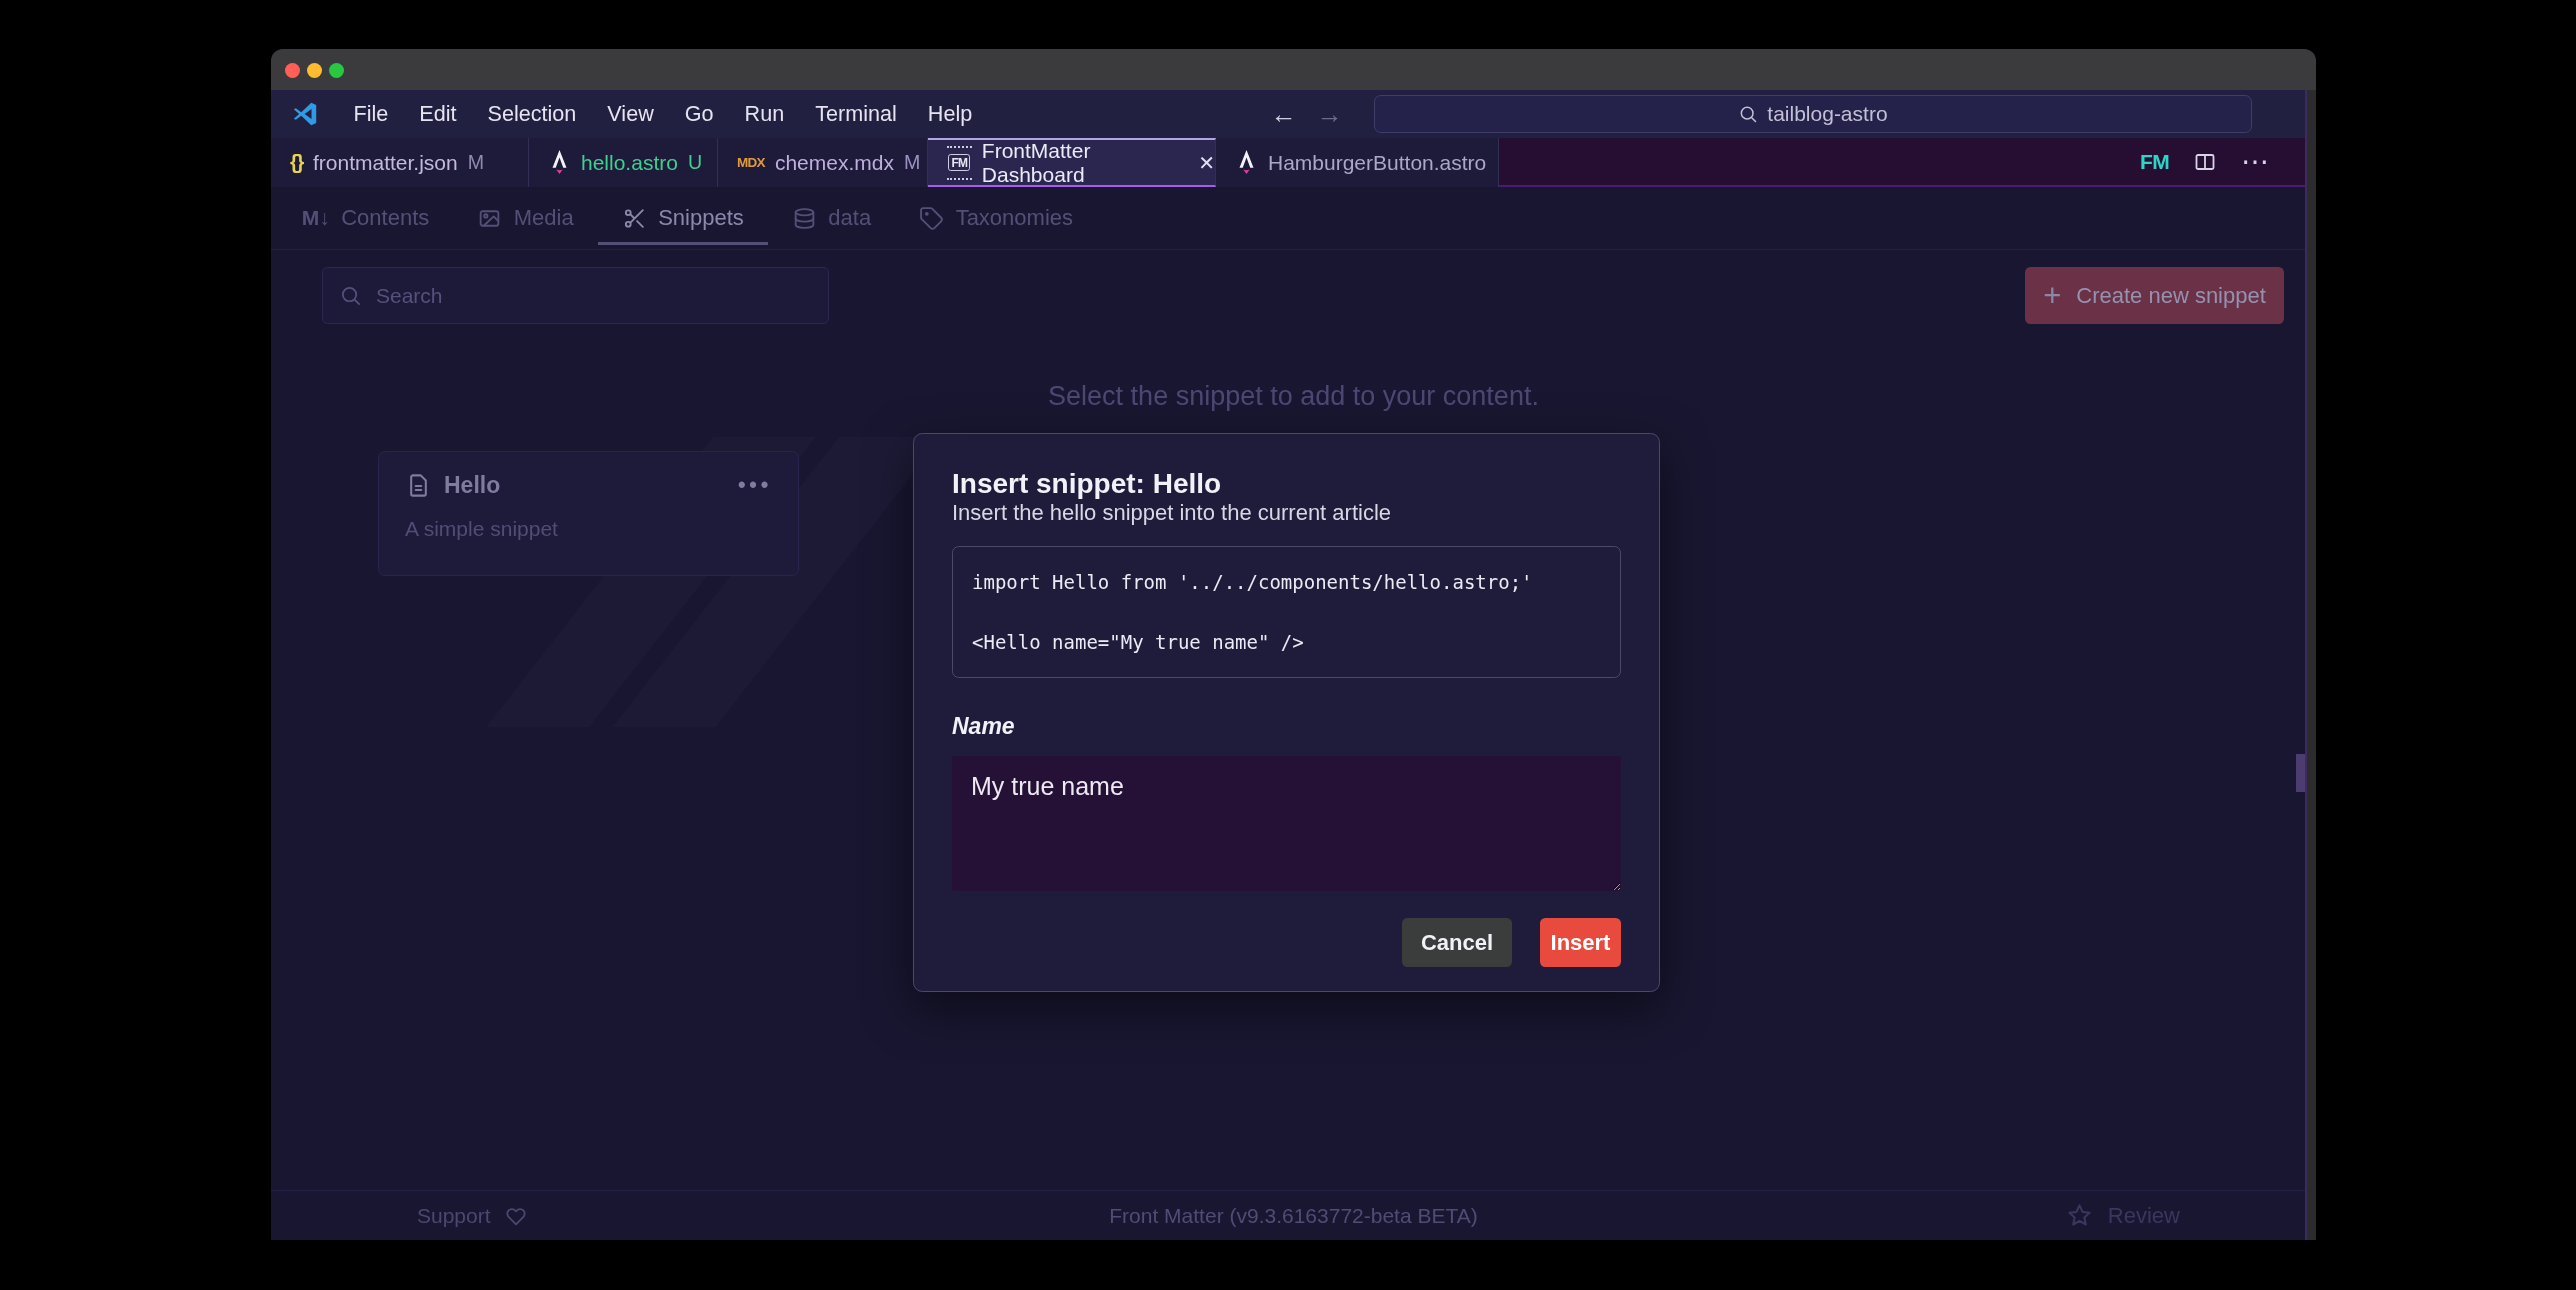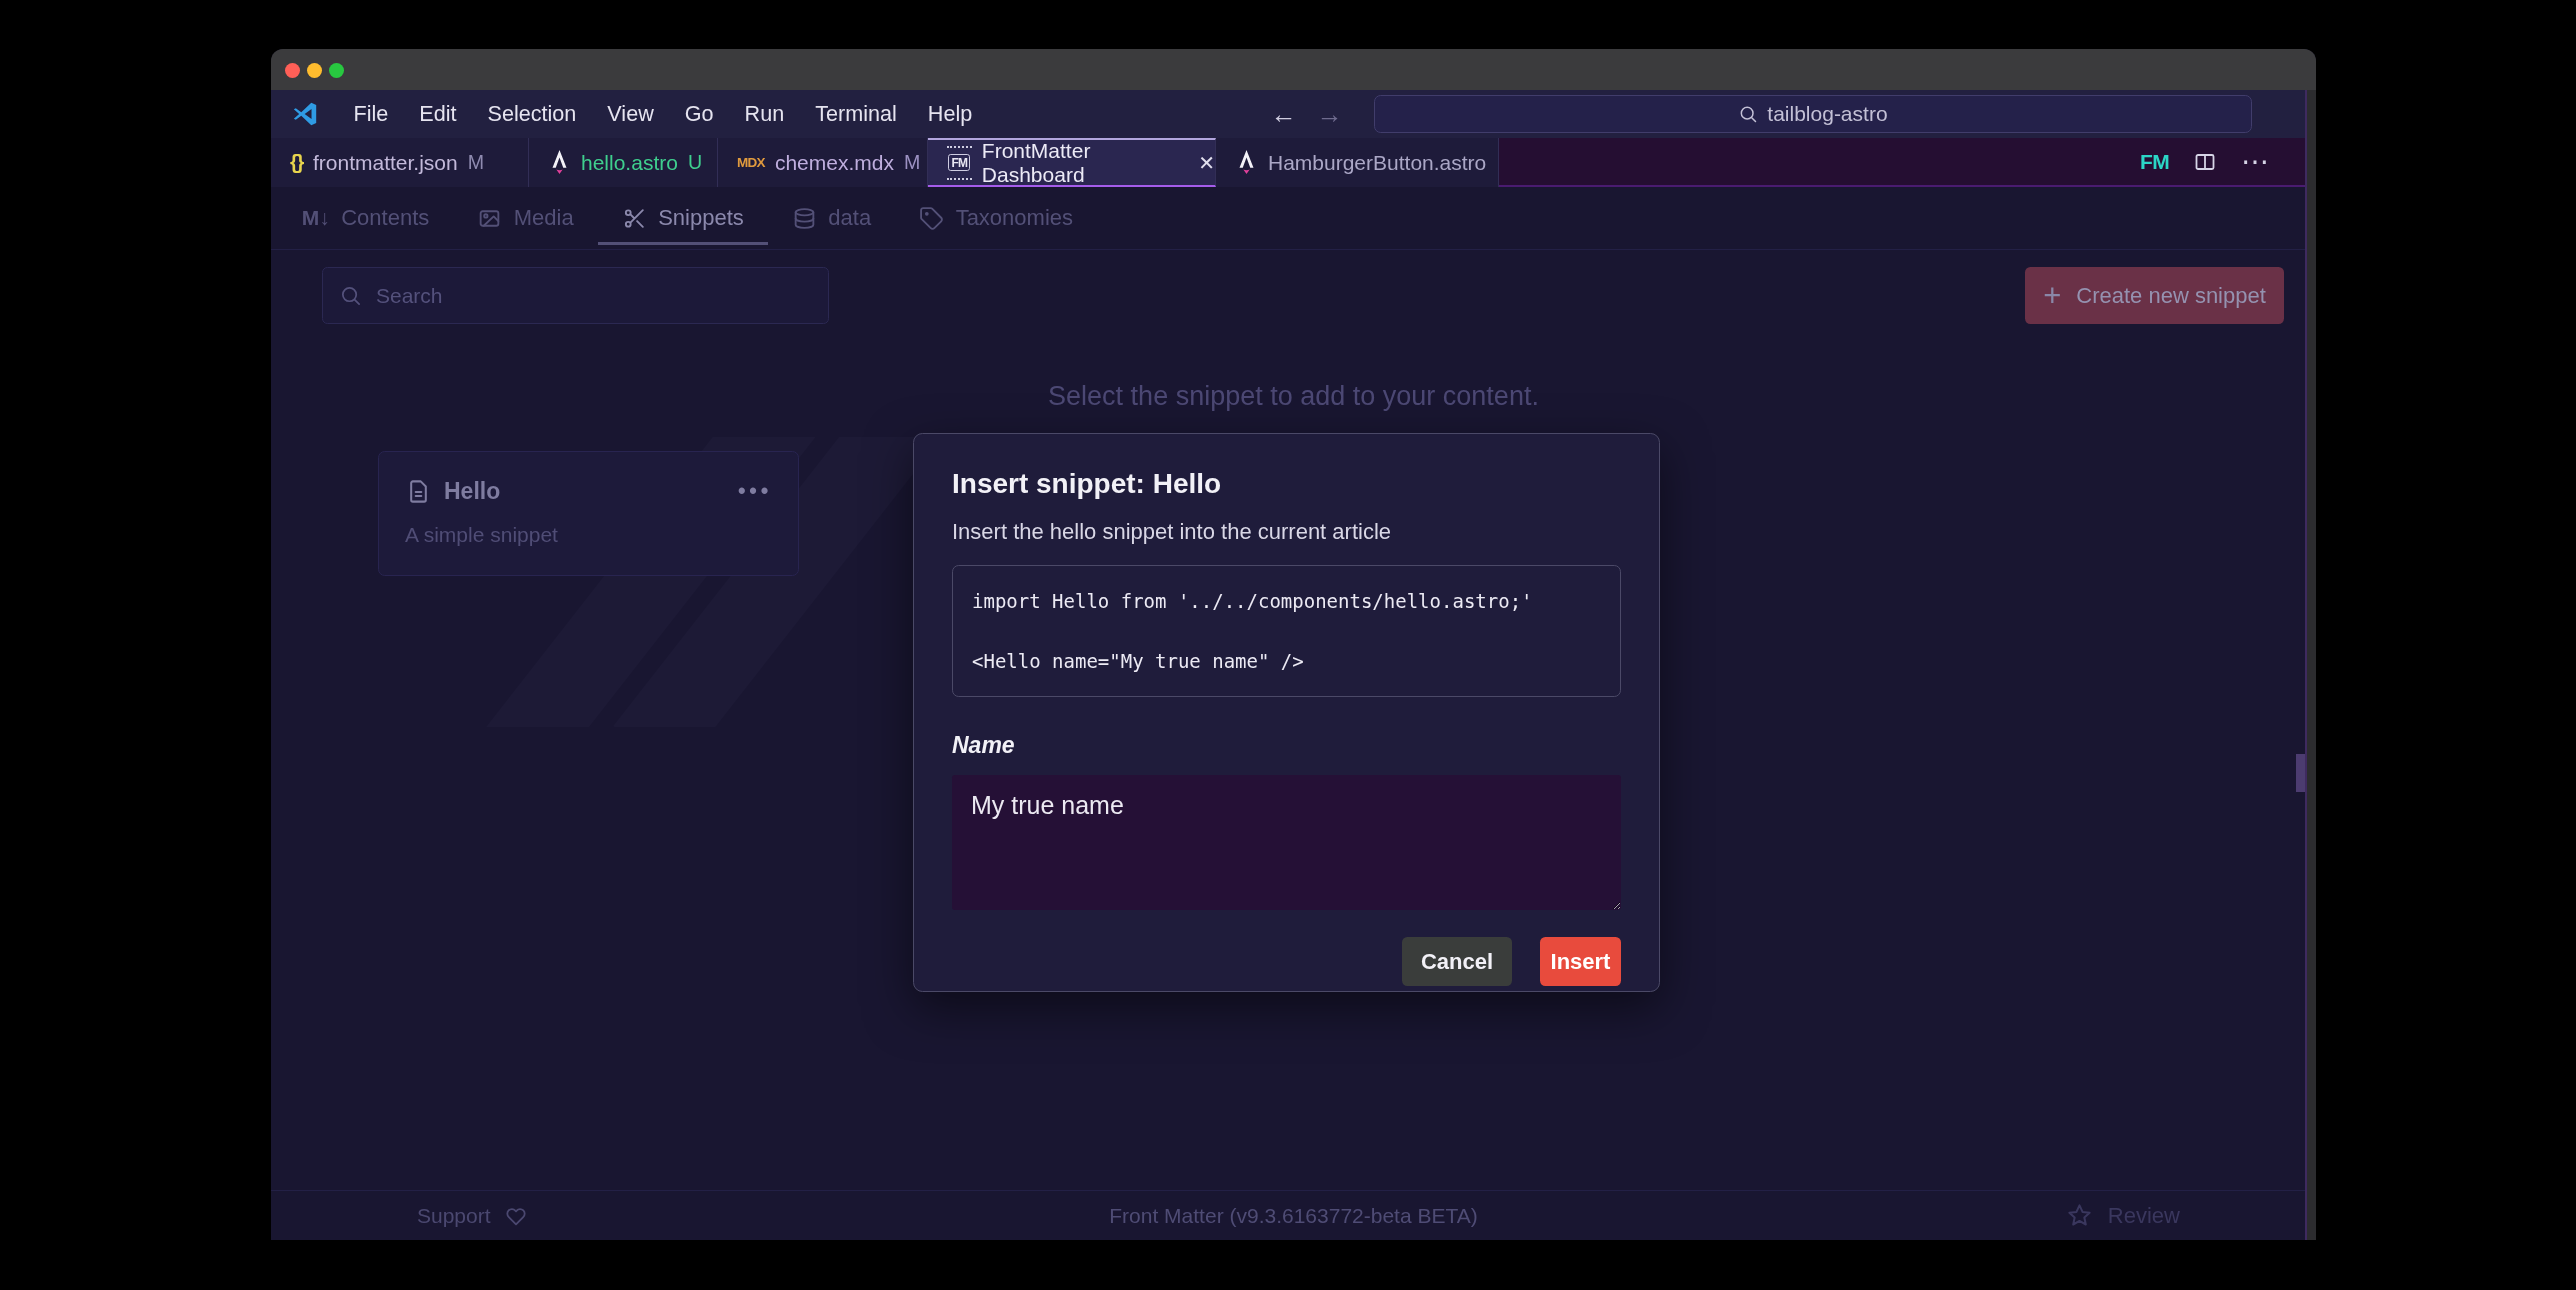--- a/index.html
+++ b/index.html
@@ -76,32 +76,32 @@
     color:#9592b0;font-size:22px;}
   .create-btn .plus{font-size:31px;font-weight:300;color:#8a87a8;line-height:1;}
   .empty-heading{position:absolute;left:0;top:194px;width:100%;text-align:center;
     color:#4c4874;font-size:27px;}
   
   .watermark{position:absolute;left:162px;top:250px;width:607px;height:290px;overflow:hidden;opacity:.03;}
   .watermark div{position:absolute;background:#8f8cc0;width:81px;height:472px;transform:rotate(38deg);}
   .wm1{left:175px;top:-88px;} .wm2{left:317px;top:-108px;}
   
   .card{position:absolute;left:107px;top:264px;width:421px;height:125px;box-sizing:border-box;
-    border:1.3px solid #282450;border-radius:6.7px;background:#1d1a3a;padding:26px 26px 0 26px;}
+    border:1.3px solid #282450;border-radius:6.7px;background:#1d1a3a;padding:20px 26px 0 26px;}
   .card-head{display:flex;align-items:center;gap:12px;}
   .card-head svg{width:27px;height:27px;stroke:#7f7ca0;flex:none;}
   .card-title{color:#7f7ca0;font-size:23px;font-weight:bold;}
   .card-dots{margin-left:auto;color:#7f7ca0;font-size:23px;letter-spacing:3.4px;}
   .card-desc{margin-top:17.5px;color:#504d76;font-size:21px;}
   
   .modal{position:absolute;left:642px;top:246px;width:747px;height:559px;box-sizing:border-box;
     background:#1f1c3b;border:1.3px solid #4b4967;border-radius:9.4px;
     box-shadow:0 16px 47px rgba(0,0,0,.5);padding:34px 38px;}
   .modal-title{color:#f2f1f7;font-size:28px;font-weight:bold;}
-  .modal-sub{margin-top:19px;color:#d9d7e6;font-size:22px;}
+  .modal-sub{color:#d9d7e6;font-size:22px;}
   .codebox{margin-top:20px;border:1.3px solid #4b4967;border-radius:6.7px;padding:24px 19px;
     font-family:"DejaVu Sans Mono","Liberation Mono",monospace;font-size:19px;color:#eceaf4;}
   .code-line2{margin-top:38px;}
   .field-label{margin-top:35px;color:#f2f1f7;font-size:23px;font-weight:bold;font-style:italic;}
   .modal textarea{margin-top:16px;width:100%;height:135px;box-sizing:border-box;background:#251036;
     border:none;border-radius:2.7px;padding:16px 19px;color:#ece9f2;font-size:25px;
     font-family:"Liberation Sans",sans-serif;resize:vertical;outline:none;display:block;}
   .modal-actions{margin-top:27px;display:flex;justify-content:flex-end;gap:28px;}
   .btn{height:49px;border:none;border-radius:5.4px;font-size:22px;font-weight:bold;
     font-family:"Liberation Sans",sans-serif;display:flex;align-items:center;justify-content:center;}

